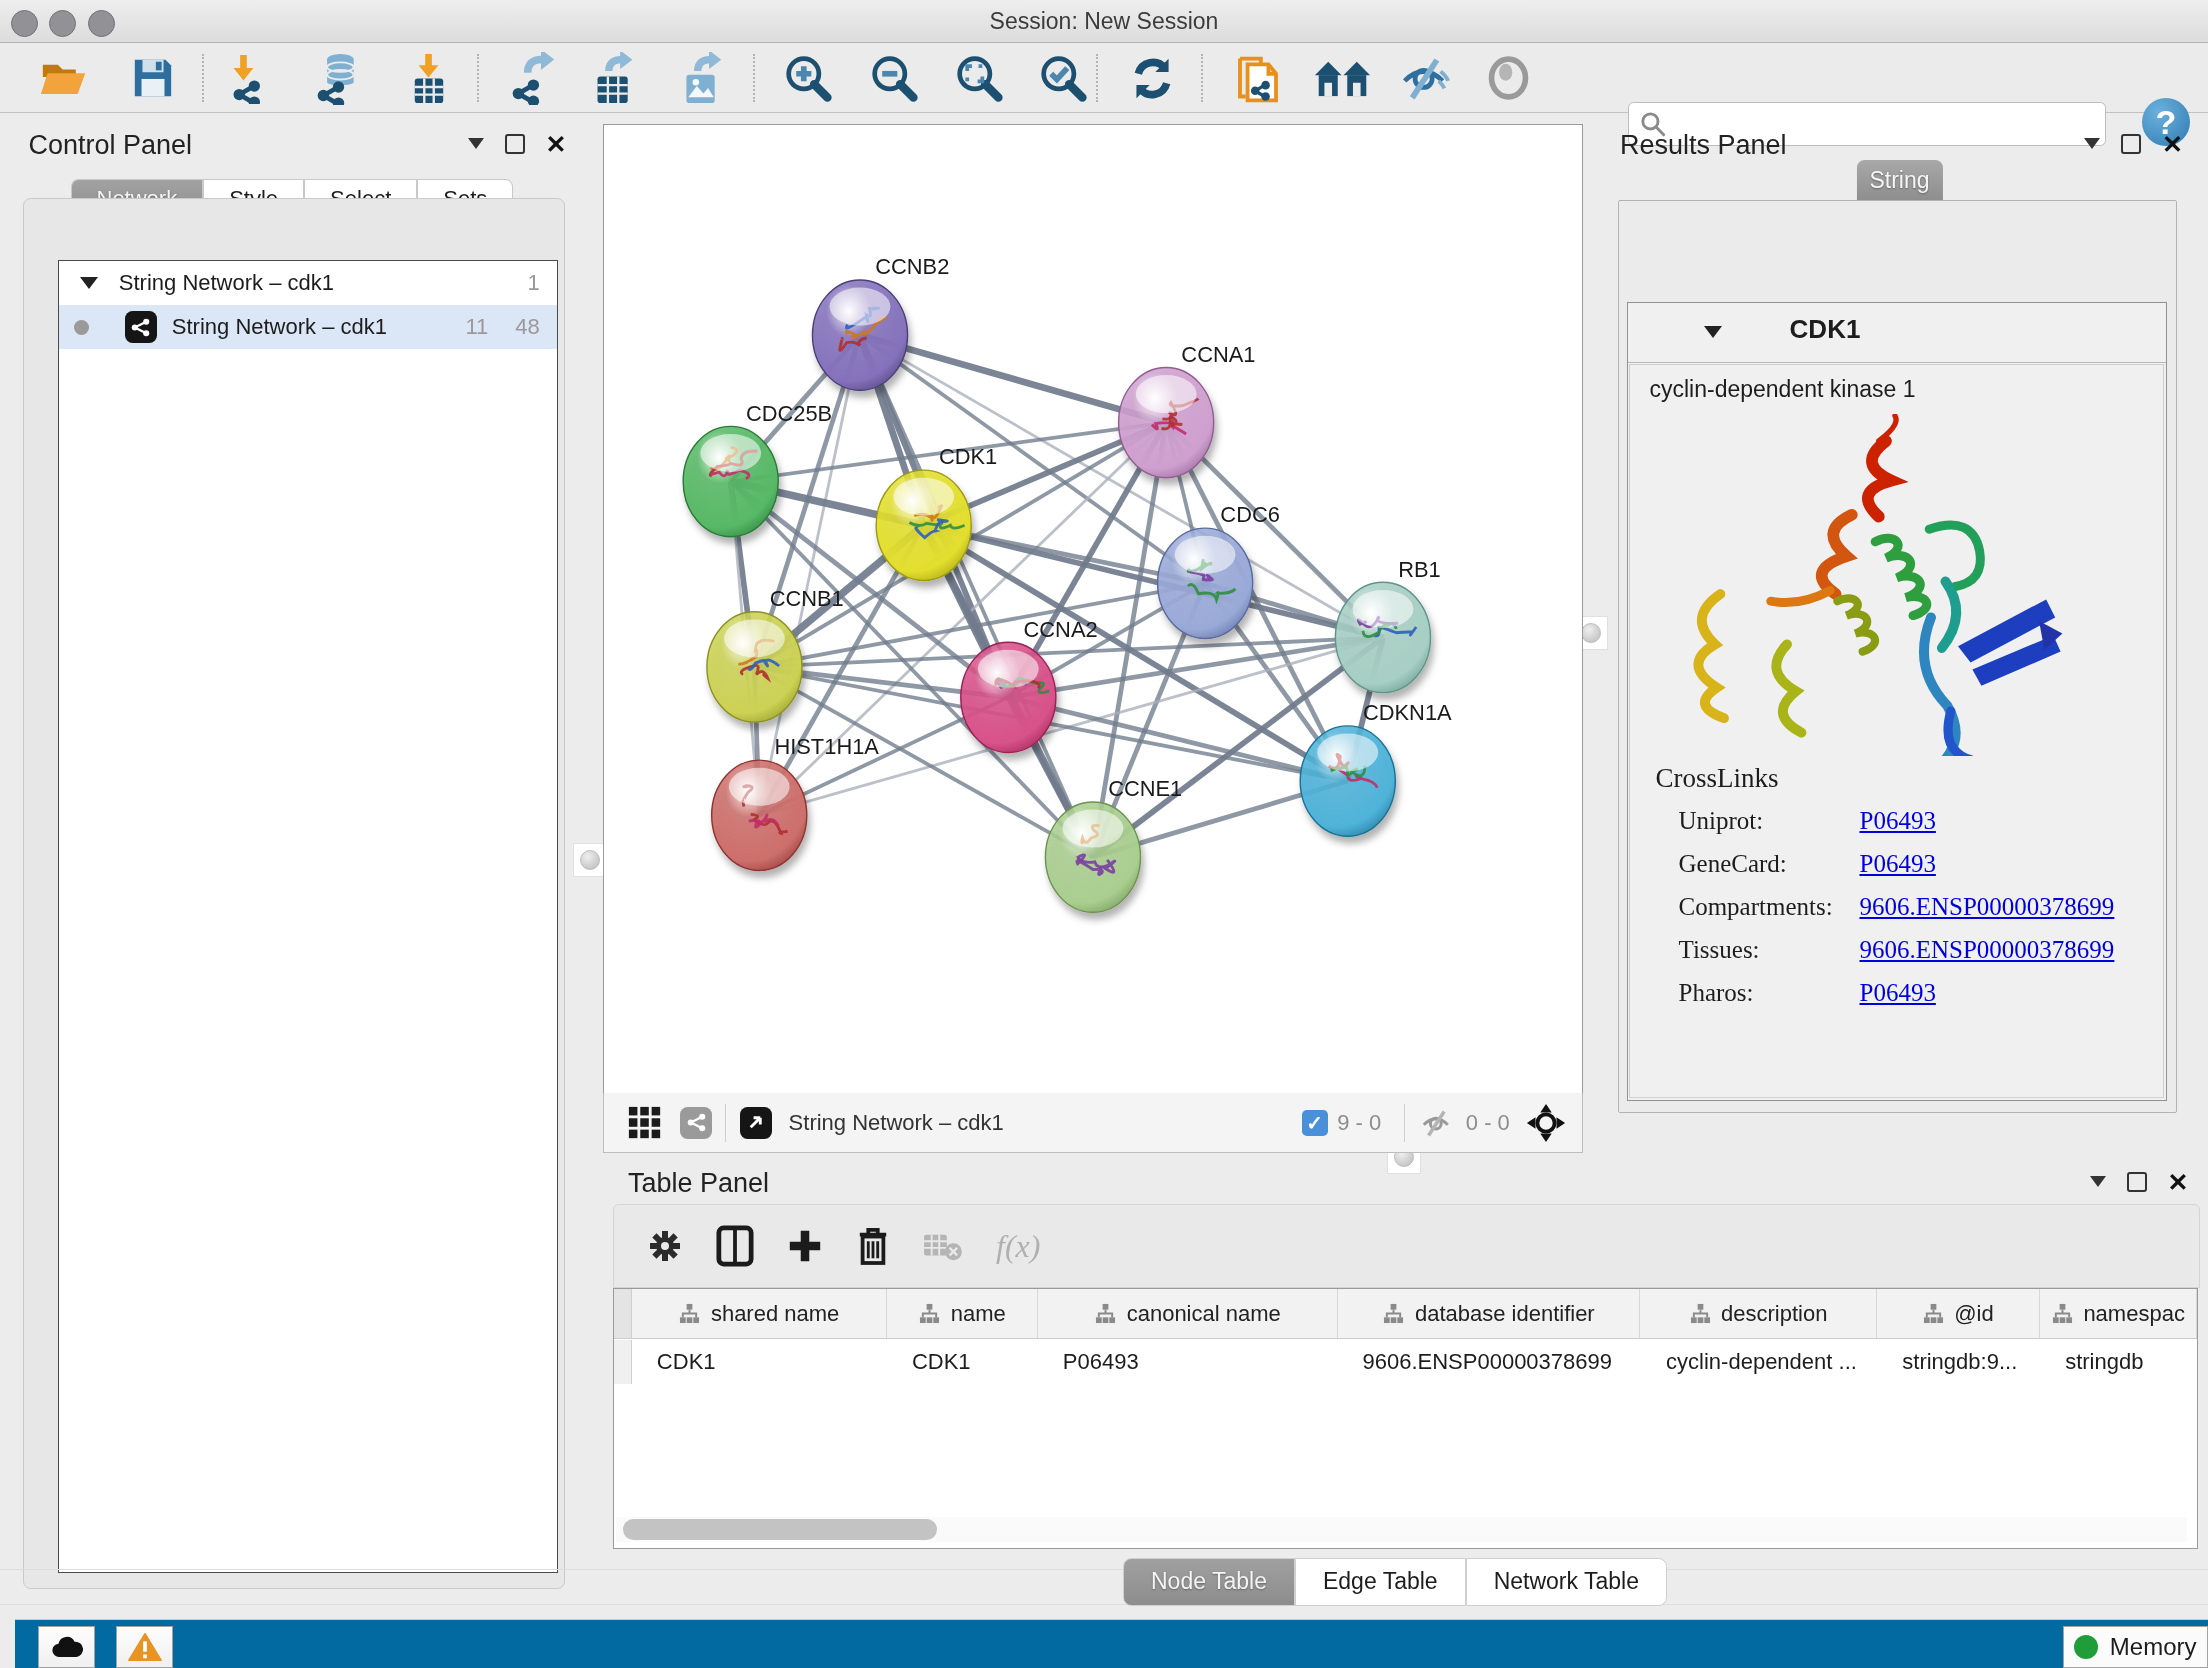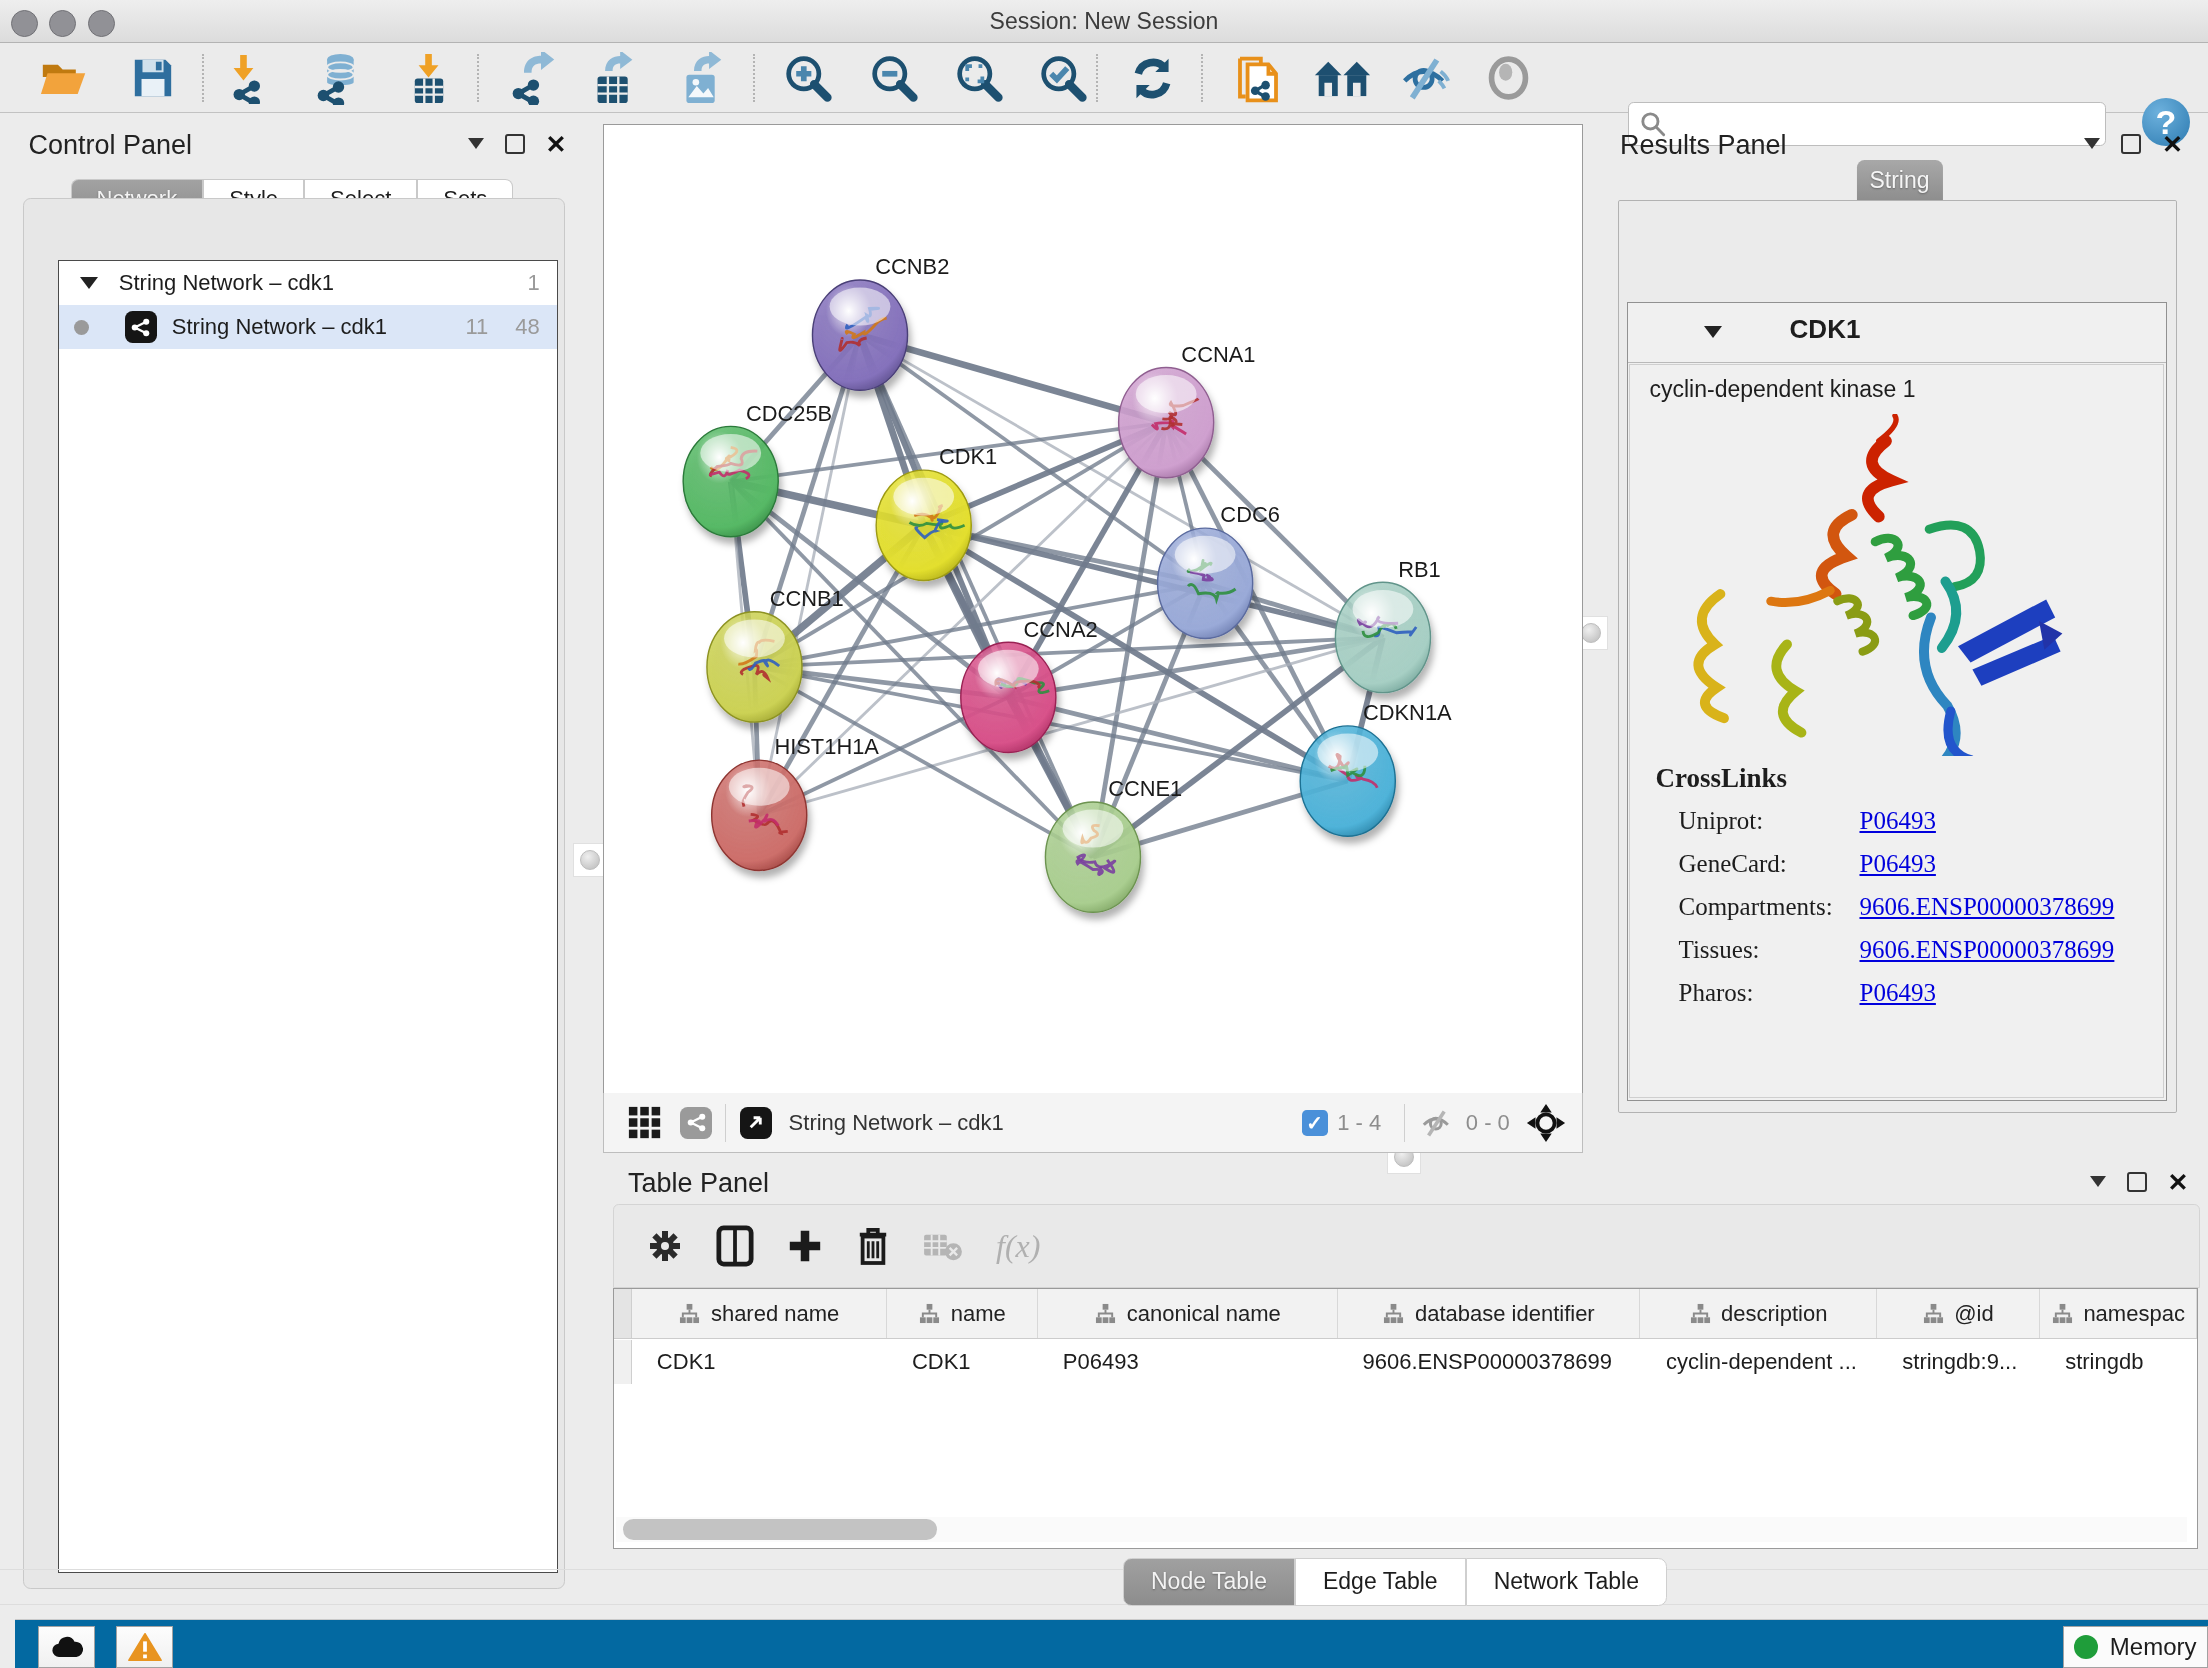--- a/index.html
+++ b/index.html
@@ -74,21 +74,21 @@
   .rp-btnbox{position:absolute;left:7.6px;top:7.6px;width:538px;height:88px;background:#ededed;border:1.9px solid #bcbcbc;}
   .rp-btn{position:absolute;top:19px;height:46px;background:#fff;border:1.9px solid #b5b5b5;border-radius:8.6px;
     font-size:24px;display:flex;align-items:center;justify-content:center;}
   .rp-inner{position:absolute;left:7.6px;top:101px;width:538px;height:797px;background:#f0f0f0;border:1.9px solid #919191;}
   .rp-hd{position:absolute;left:0;top:0;width:100%;height:59px;border-bottom:1.9px solid #b9b9b9;}
   .rp-hd .tri-down{position:absolute;left:76px;top:23px;}
   .rp-protein-name{position:absolute;left:162px;top:11.4px;font-size:26px;font-weight:bold;}
   .rp-content{position:absolute;left:1.9px;top:61px;right:1.9px;bottom:1.9px;background:#f0f0f0;border:1px solid #cfcfcf;}
   .rp-desc{position:absolute;left:19px;top:11.4px;font-size:23px;}
   .crosslinks{position:absolute;left:25px;top:398px;font-family:"Liberation Serif",serif;}
-  .cl-head{font-size:27px;font-weight:bold;margin-bottom:13.3px;}
+  .cl-head{font-size:27px;font-weight:normal;margin-bottom:13.3px;}
   .cl-row{display:flex;margin-bottom:15px;font-size:25px;}
   .cl-label{width:181px;padding-left:23px;}
   .cl-link{color:#0000dd;text-decoration:underline;}
   
   .table-panel{position:absolute;left:613px;top:1162px;width:1585px;height:443px;}
   .tp-toolbar{position:absolute;left:0px;top:42px;width:1585px;height:82px;background:#e9e9e9;
     border:1px solid #d4d4d4;border-radius:5.7px 5.7px 0 0;display:flex;align-items:center;}
   .tp-tool{margin-left:32px;display:flex;align-items:center;}
   .tablebox{position:absolute;left:0px;top:126px;width:1583px;height:259px;background:#fff;border:1.9px solid #9a9a9a;}
   .thead{position:absolute;left:0;top:0;width:100%;height:49px;background:#f2f2f2;border-bottom:1.9px solid #cccccc;display:flex;}
@@ -585,21 +585,21 @@
       </svg>
     </span>
     <span class="netbar-sep"></span>
     <span class="badge black">
       <svg width="21" height="21" viewBox="0 0 22 22">
         <path d="M6 16 L16 6 M16 6 h-7 M16 6 v7" stroke="#fff" stroke-width="3" fill="none"></path>
       </svg>
     </span>
     <span class="netbar-title">String Network – cdk1</span>
     <span class="checkbox">✓</span>
-    <span class="counter">1 - 4</span>
+    <span class="counter">9 - 0</span>
     <span class="netbar-sep"></span>
     <svg width="38" height="30" viewBox="0 0 56 50">
       <path d="M6 28 Q26 8 46 28" fill="none" stroke="#9a9a9a" stroke-width="5"></path>
       <circle cx="26" cy="26" r="9" fill="none" stroke="#9a9a9a" stroke-width="5"></circle>
       <path d="M40 6 L14 46" stroke="#b5b5b5" stroke-width="6"></path>
     </svg>
     <span class="counter">0 - 0</span>
     <svg width="42" height="42" viewBox="0 0 44 44" style="margin:0 15px 0 5.7px">
       <circle cx="22" cy="22" r="9" fill="none" stroke="#111" stroke-width="4"></circle>
       <path d="M22 2 l6 9 h-12 Z M22 42 l6 -9 h-12 Z M2 22 l9 -6 v12 Z M42 22 l-9 -6 v12 Z" fill="#111"></path>

